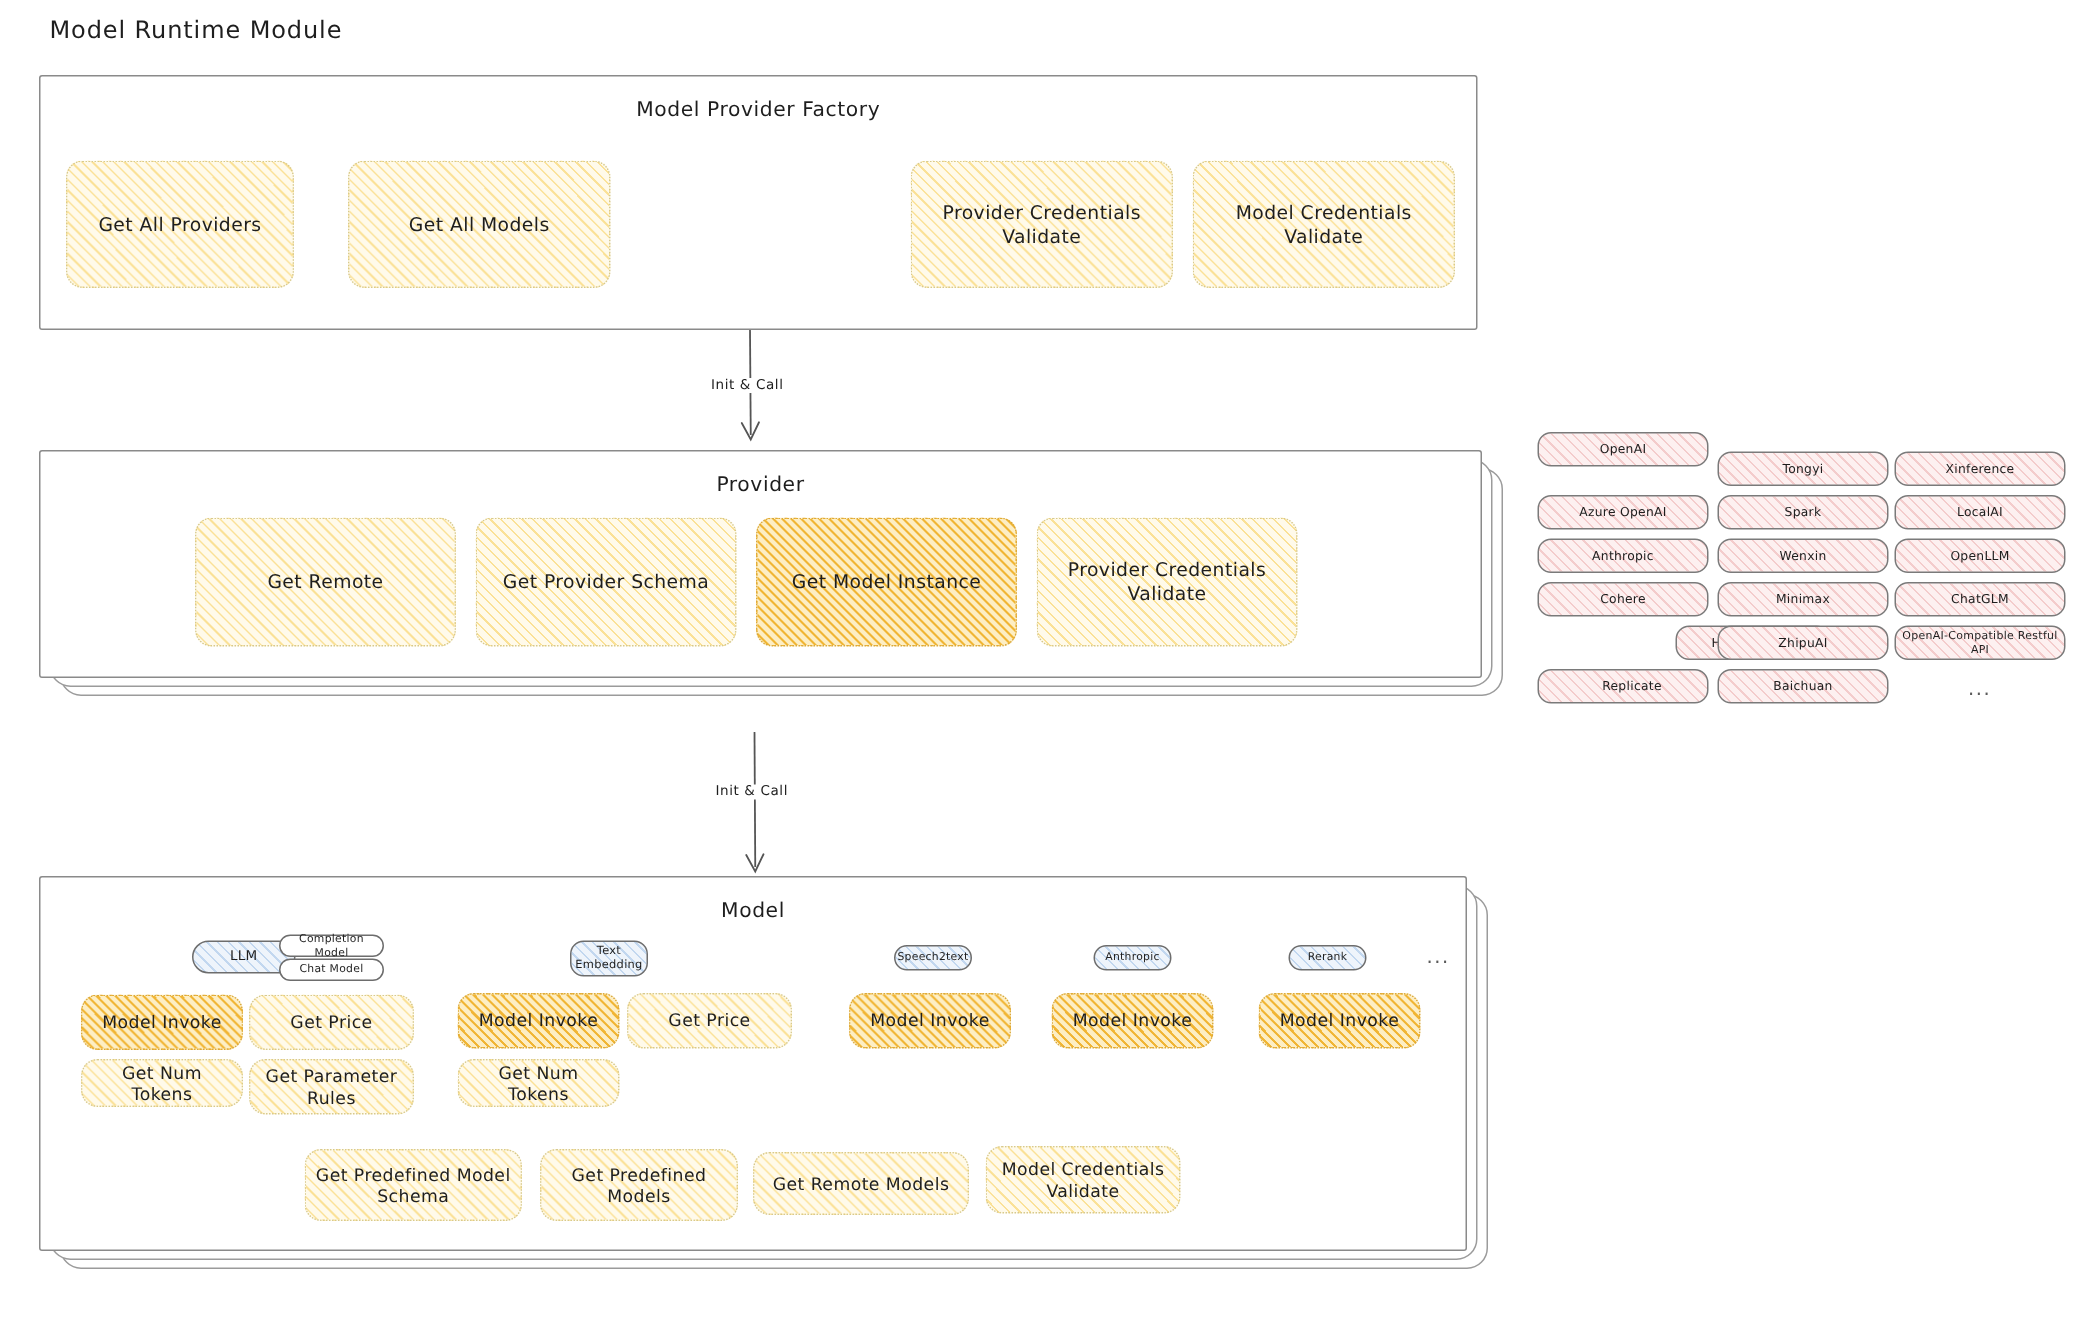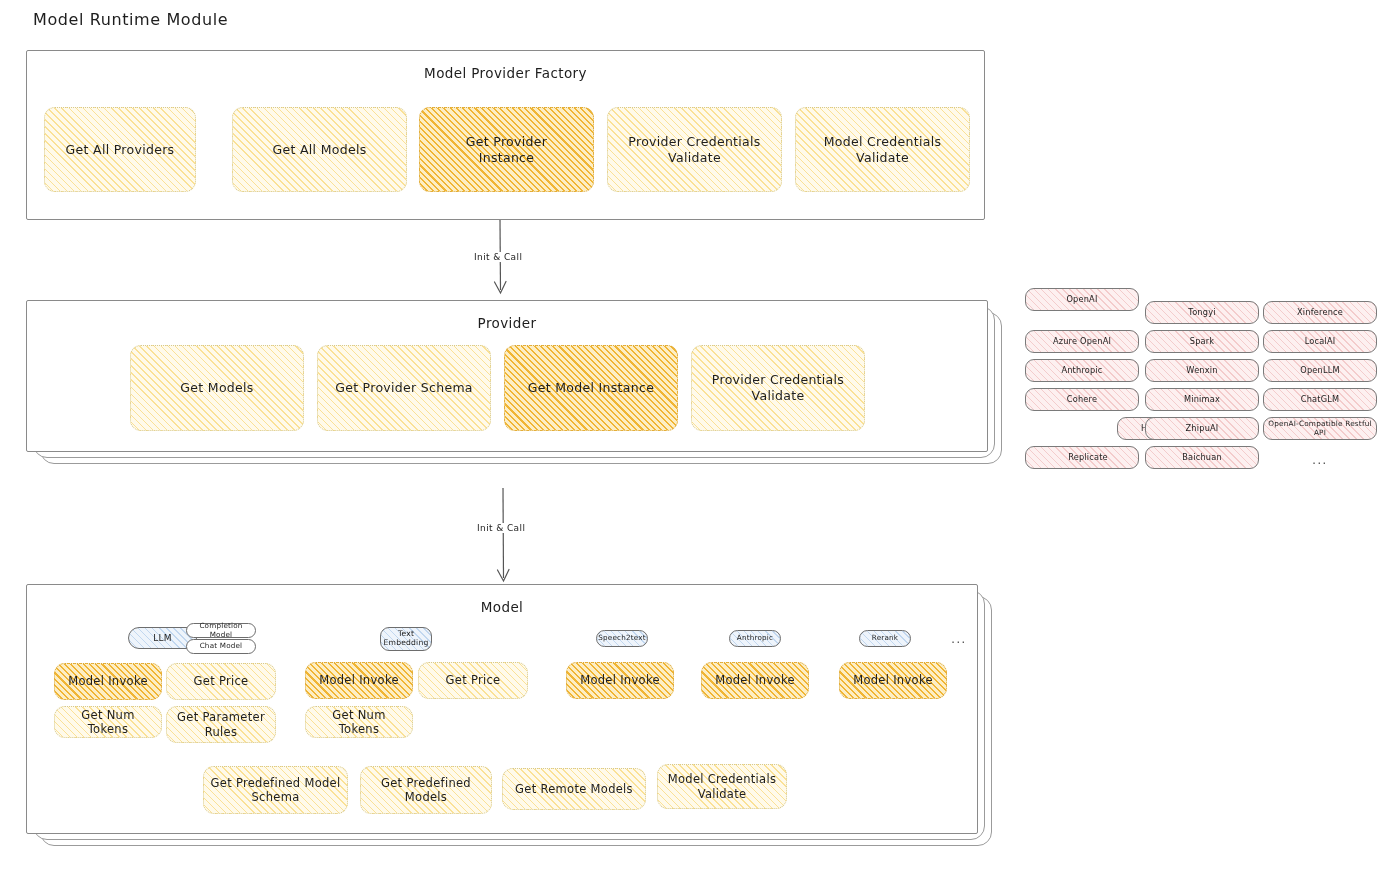--- a/index.html
+++ b/index.html
@@ -112,24 +112,20 @@
 
   <div class="panel" style="left:26px; top:50px; width:959px; height:170px;">
     <div class="panel-title hand">Model Provider Factory</div>
   </div>
   <div class="box fill-yellow hand" style="left:44px; top:107px; width:152px; height:85px;">
     <span class="lbl">Get All Providers</span>
   </div>
   <div class="box fill-yellow hand" style="left:232px; top:107px; width:175px; height:85px;">
     <span class="lbl">Get All Models</span>
   </div>
-  <div class="box fill-orange hand" style="left:419px; top:107px; width:175px; height:85px;">
-    <span class="lbl">Get Provider
-Instance</span>
-  </div>
   <div class="box fill-yellow hand" style="left:607px; top:107px; width:175px; height:85px;">
     <span class="lbl">Provider Credentials
 Validate</span>
   </div>
   <div class="box fill-yellow hand" style="left:795px; top:107px; width:175px; height:85px;">
     <span class="lbl">Model Credentials
 Validate</span>
   </div>
 
   <svg class="arrow" style="left:480px; top:220px;" width="60" height="78" viewBox="0 0 60 78">
@@ -137,21 +133,21 @@
     <path d="M14.5 62 L20.5 73 L26 61.5" stroke="#555" stroke-width="1.2" fill="none" stroke-linecap="round"></path>
   </svg>
   <div class="arrow-label hand" style="left:470px; top:252px;">Init &amp; Call</div>
 
   <div class="panel-shadow" style="left:40px; top:312px; width:962px; height:152px;"></div>
   <div class="panel-shadow" style="left:33px; top:306px; width:962px; height:152px;"></div>
   <div class="panel" style="left:26px; top:300px; width:962px; height:152px;">
     <div class="panel-title hand">Provider</div>
   </div>
   <div class="box fill-yellow hand" style="left:130px; top:345px; width:174px; height:86px;">
-    <span class="lbl">Get Models</span>
+    <span class="lbl">Get Remote</span>
   </div>
   <div class="box fill-yellow hand" style="left:317px; top:345px; width:174px; height:86px;">
     <span class="lbl">Get Provider Schema</span>
   </div>
   <div class="box fill-orange hand" style="left:504px; top:345px; width:174px; height:86px;">
     <span class="lbl">Get Model Instance</span>
   </div>
   <div class="box fill-yellow hand" style="left:691px; top:345px; width:174px; height:86px;">
     <span class="lbl">Provider Credentials
 Validate</span>

